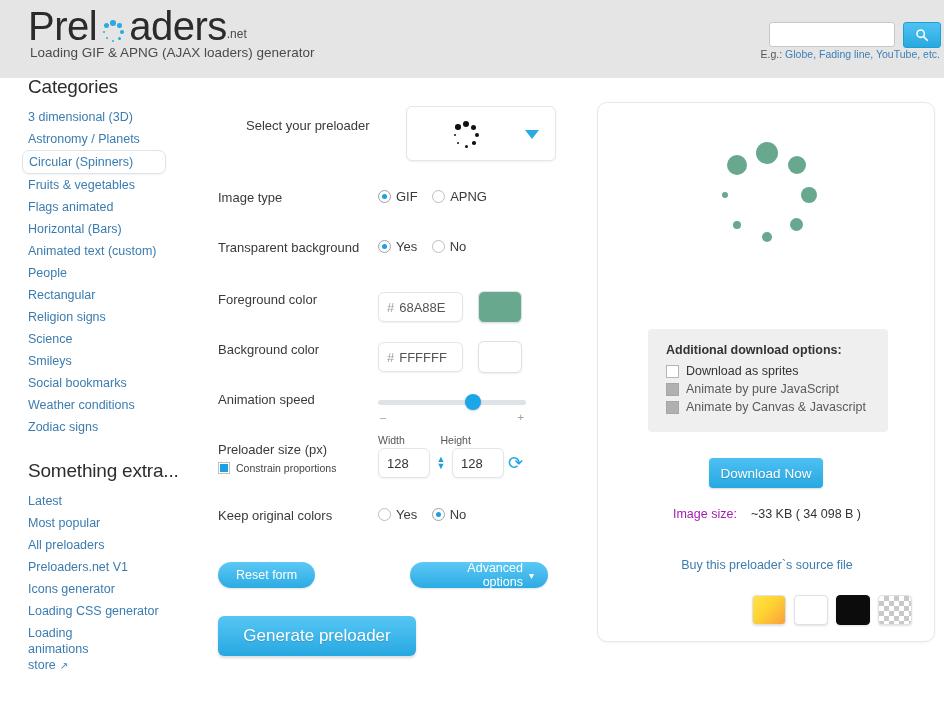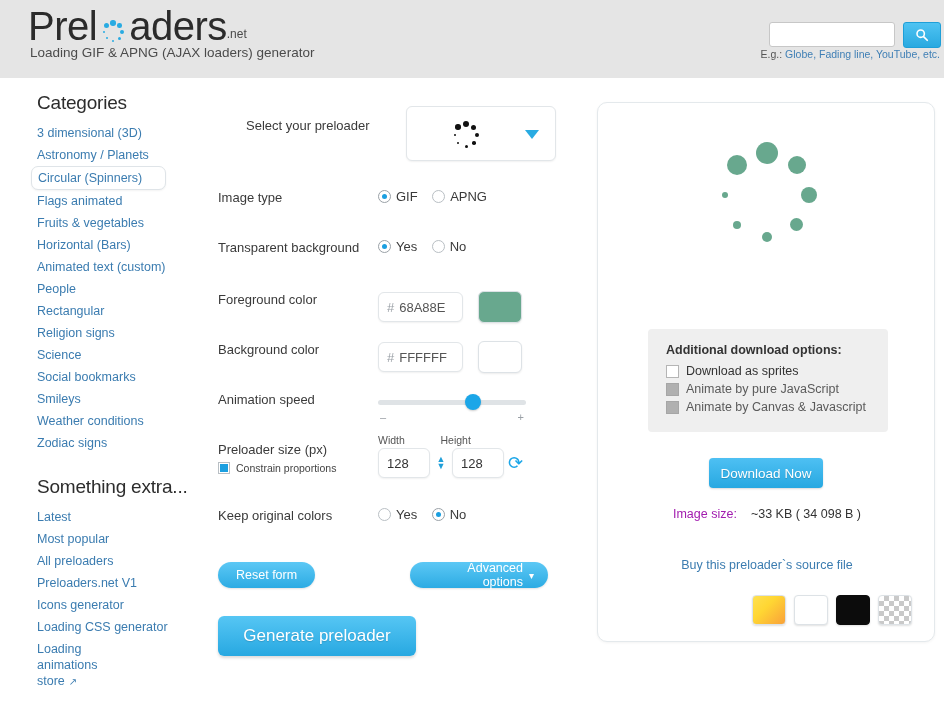--- a/index.html
+++ b/index.html
@@ -28,21 +28,21 @@
   .search-box input { width: 100%; height: 100%; border: 0; outline: none; background: transparent;
     font-family: "Liberation Sans", sans-serif; font-size: 12px; padding: 0 6px; color: #333; }
   .search-btn { position: absolute; left: 903px; top: 22px; width: 38px; height: 26px; border-radius: 3px;
     background: linear-gradient(#4fc3f2, #29a9e0); border: 1px solid #1e9fd8; cursor: pointer;
     display: flex; align-items: center; justify-content: center; }
   .search-btn svg { width: 14px; height: 14px; }
   .search-hint { position: absolute; right: 4px; top: 48px; font-size: 10.5px; color: #555; white-space: nowrap; }
   .search-hint a { color: #3f7fb5; text-decoration: none; }
 
   
-  .sidebar { position: absolute; left: 0; top: 92px; width: 200px; padding-left: 9px; }
+  .sidebar { position: absolute; left: 0; top: 76px; width: 200px; }
   .side-title { font-size: 19px; color: #2d2d2d; font-weight: 400; padding: 0 0 8px 28px; letter-spacing: -0.2px; }
   .side-title.second { padding-top: 22px; }
   .side-list { list-style: none; margin: 0; padding: 0; }
   .side-item { font-size: 12.5px; color: #3b7cb0; padding: 3px 0 3px 28px; cursor: pointer; line-height: 16px; }
   .side-item.active { background: #fff; border: 1px solid #dfe4e8; border-radius: 7px;
     margin: 0 34px 0 22px; padding-left: 6px; box-shadow: 0 1px 2px rgba(0,0,0,.05); }
   .side-item .ext { display: inline-block; margin-left: 4px; font-size: 10px; color: #3b7cb0; }
 
   
   .form { position: absolute; left: 218px; top: 100px; width: 330px; }
@@ -157,30 +157,30 @@
       <span>E.g.: </span><a>Globe, Fading line, YouTube, etc.</a>
     </div>
   </div>
 
   <div class="sidebar">
     <div class="side-title">Categories</div>
     <ul class="side-list" id="catList">
         <li class="side-item"><span>3 dimensional (3D)</span></li>
         <li class="side-item"><span>Astronomy / Planets</span></li>
         <li class="side-item active"><span>Circular (Spinners)</span></li>
+        <li class="side-item"><span>Fruits &amp; vegetables</span></li>
         <li class="side-item"><span>Flags animated</span></li>
-        <li class="side-item"><span>Fruits &amp; vegetables</span></li>
         <li class="side-item"><span>Horizontal (Bars)</span></li>
         <li class="side-item"><span>Animated text (custom)</span></li>
         <li class="side-item"><span>People</span></li>
         <li class="side-item"><span>Rectangular</span></li>
         <li class="side-item"><span>Religion signs</span></li>
         <li class="side-item"><span>Science</span></li>
+        <li class="side-item"><span>Smileys</span></li>
         <li class="side-item"><span>Social bookmarks</span></li>
-        <li class="side-item"><span>Smileys</span></li>
         <li class="side-item"><span>Weather conditions</span></li>
         <li class="side-item"><span>Zodiac signs</span></li>
       </ul>
     <div class="side-title second">Something extra...</div>
     <ul class="side-list" id="extraList">
         <li class="side-item"><span>Latest</span></li>
         <li class="side-item"><span>Most popular</span></li>
         <li class="side-item"><span>All preloaders</span></li>
         <li class="side-item"><span>Preloaders.net V1</span></li>
         <li class="side-item"><span>Icons generator</span></li>

